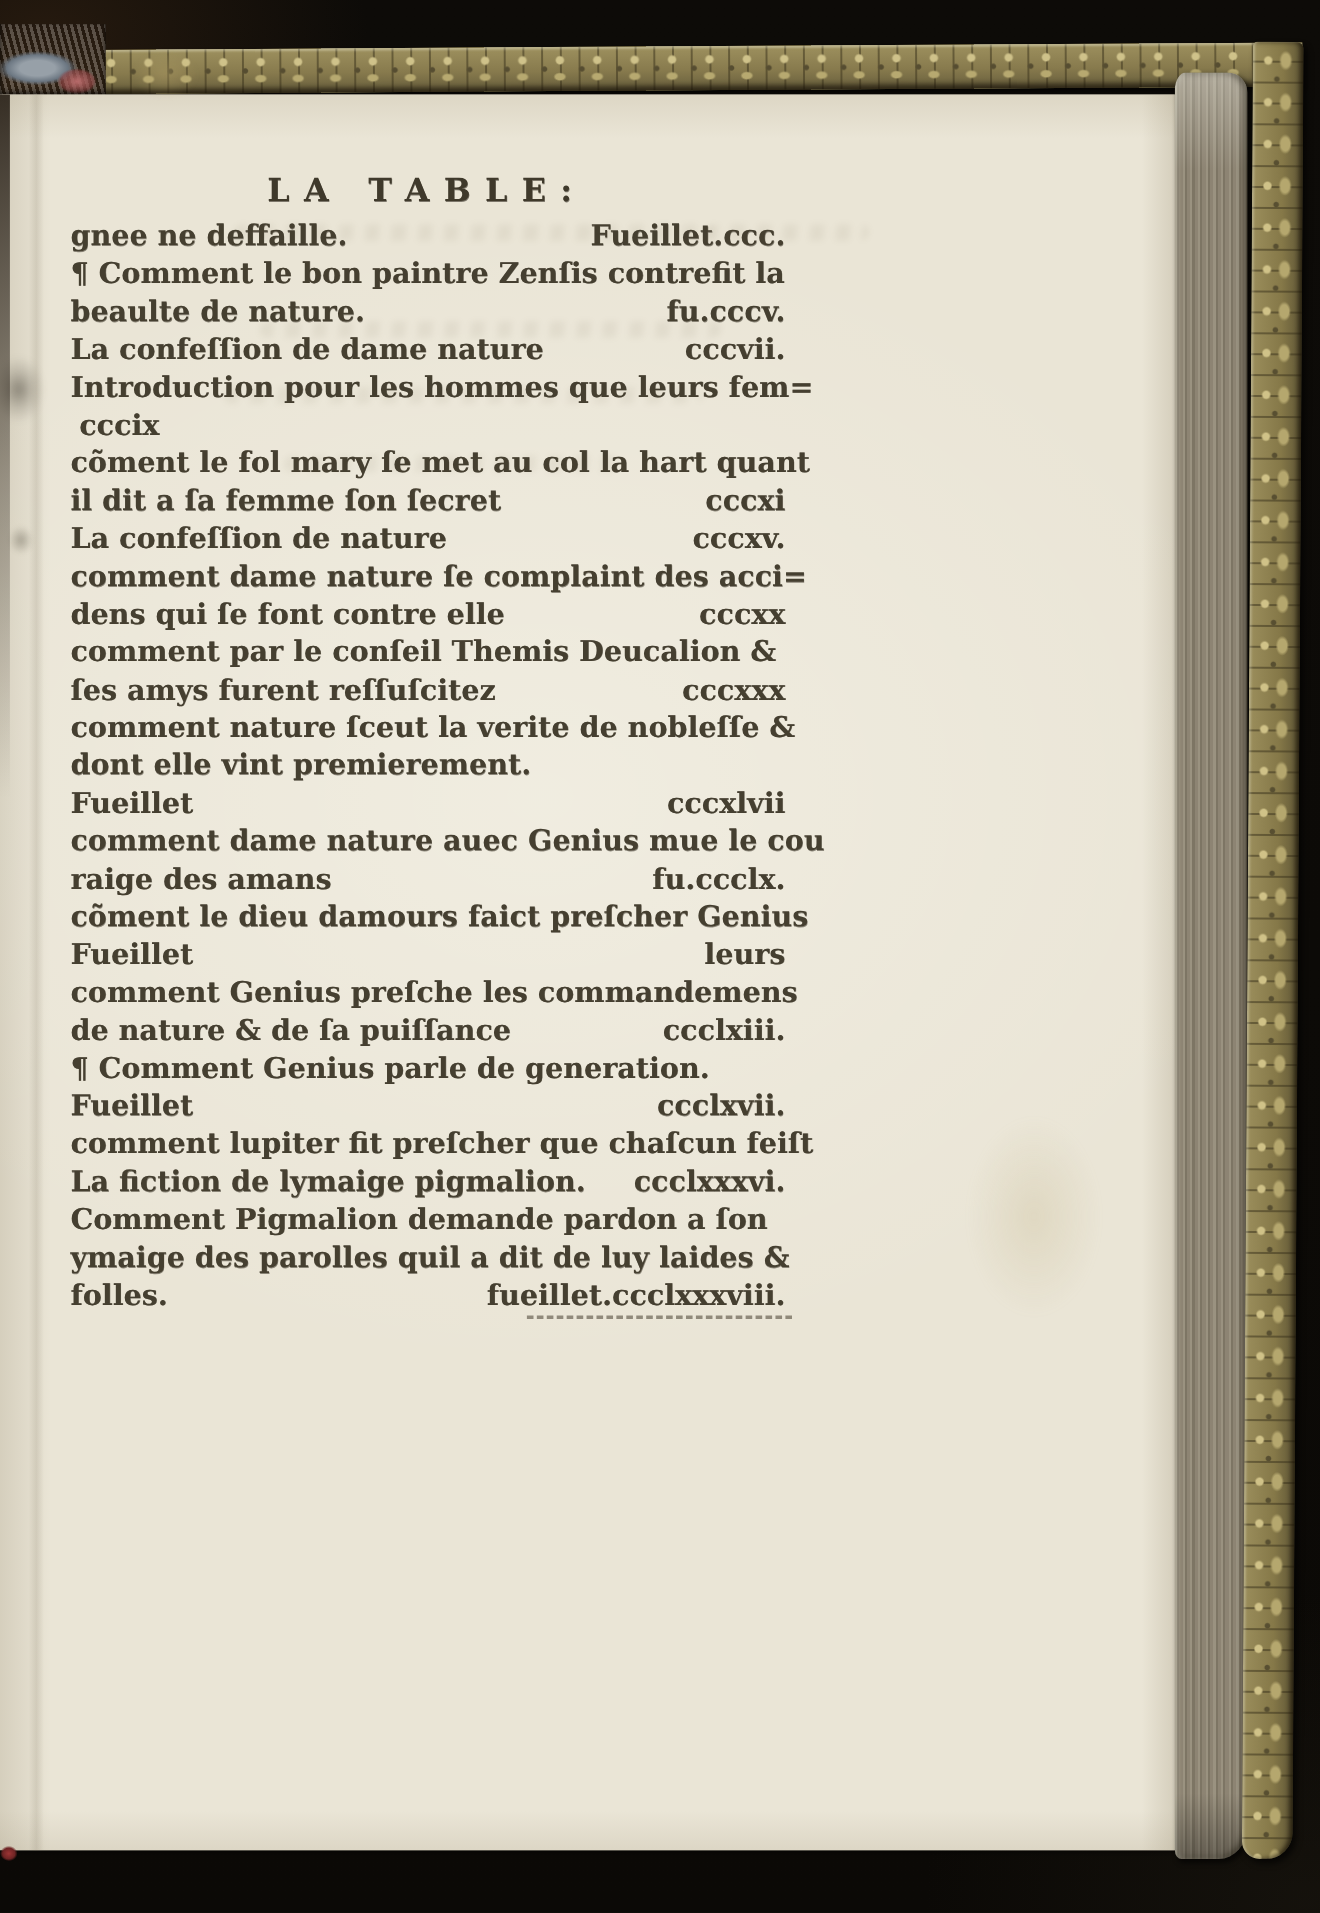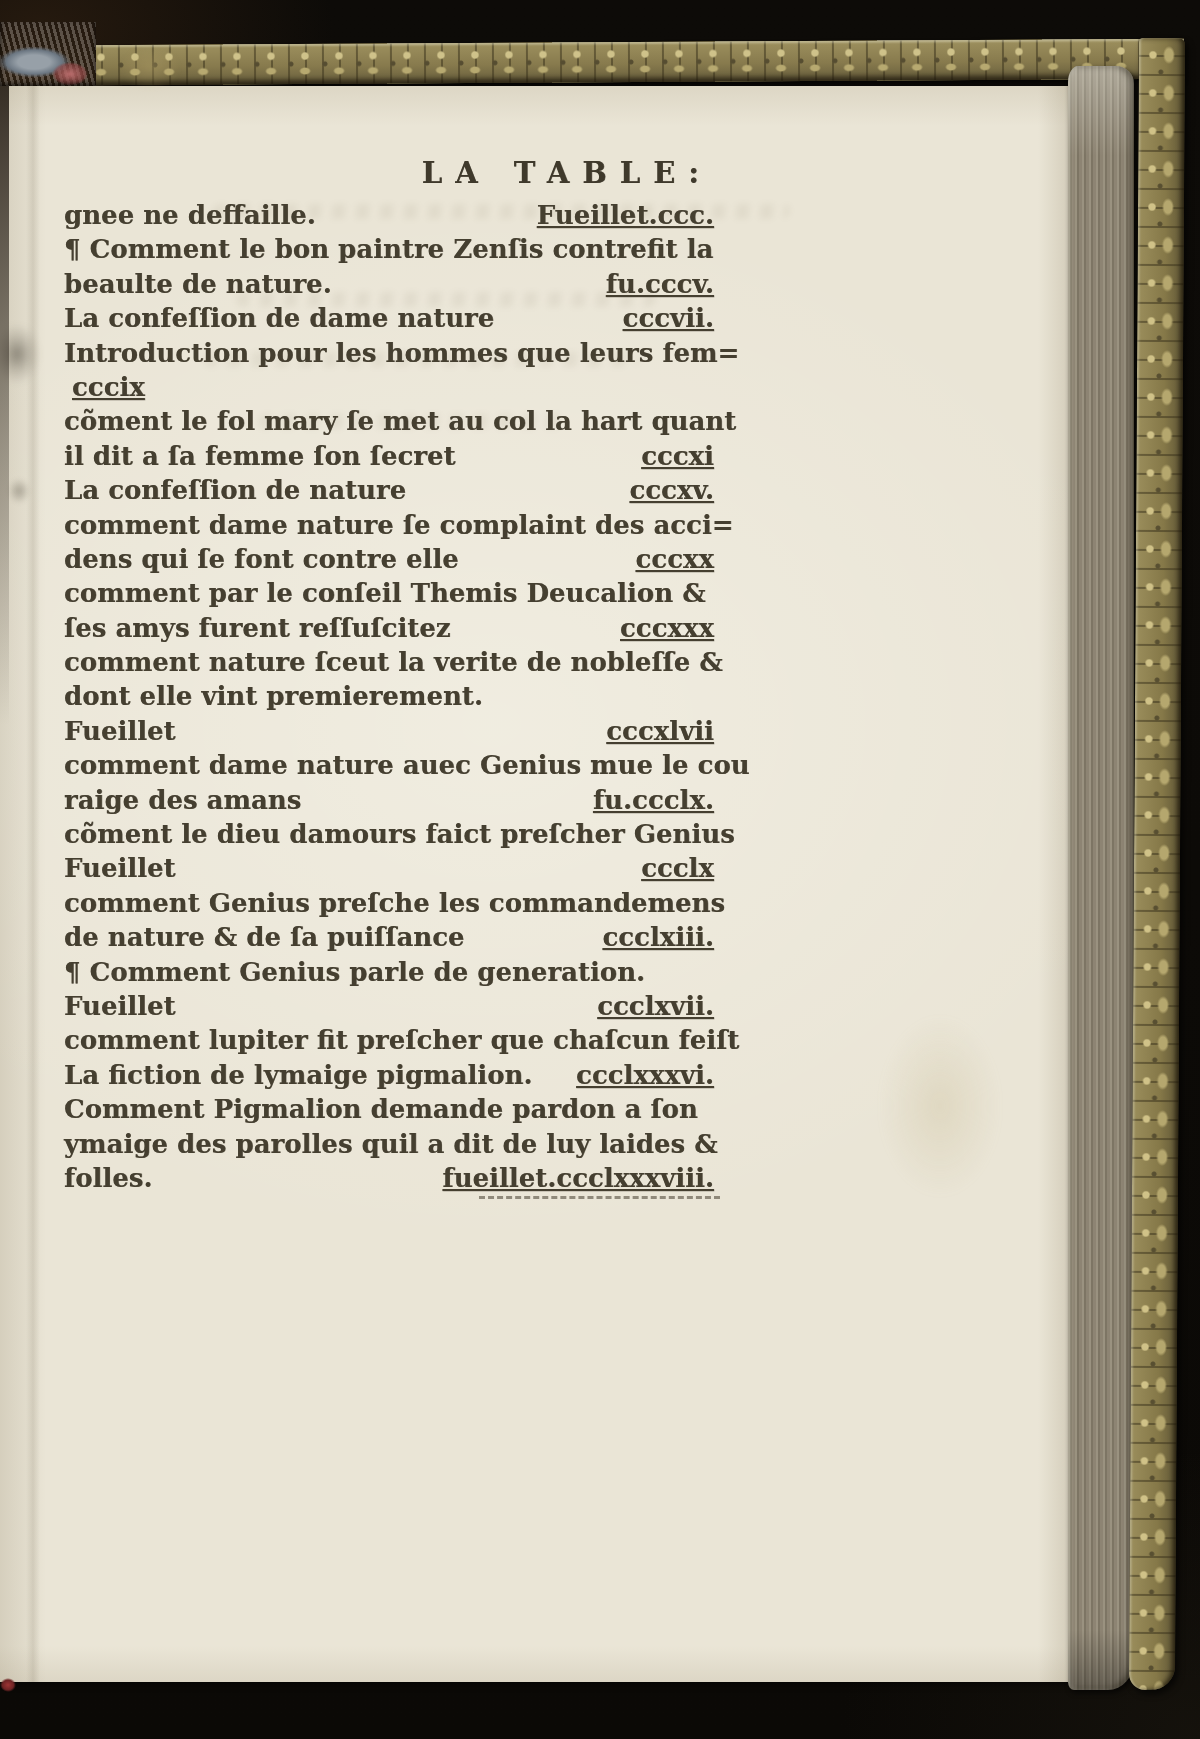--- a/index.html
+++ b/index.html
@@ -126,35 +126,35 @@
       linear-gradient(90deg, #9b8e5c 0%, #857848 60%, #5f5636 100%);
     background-size:46px 38px,46px 38px,46px 38px,46px 38px,100% 100%;
     border-radius:4px 6px 24px 16px;
     box-shadow: inset 2px 0 2px rgba(255,255,235,.3), inset -3px 0 5px rgba(15,10,2,.7), 3px 4px 6px rgba(0,0,0,.65);
     transform:rotate(0.35deg);
   }
 
   
   .page-title{
     position:absolute;left:64px;top:156px;width:648px;height:40px;
-    text-align:right;
+    text-align:center;
     font-size:29px;font-weight:bold;letter-spacing:13px;
     color:#3f392b;
     text-shadow:.4px .4px .5px rgba(35,30,20,.55);
   }
   .toc{
     position:absolute;left:64px;top:198px;width:650px;
     font-size:26px;font-weight:bold;color:#453f30;
     text-shadow:.35px .35px .45px rgba(40,34,22,.5);
   }
   .row{
     display:flex;justify-content:space-between;align-items:baseline;
     height:34.4px;line-height:34.4px;white-space:nowrap;
   }
-  .folio{padding-left:8px;text-decoration:underline;}
+  .folio{padding-left:8px;}
   .row.underline .folio{position:relative;text-align:right;}
   .row.underline .folio::after{
     content:"";position:absolute;left:16%;right:-2%;bottom:-4px;
     border-bottom:3px dashed rgba(70,62,48,.55);
   }
 </style>
 </head>
 <body>
 
 <div class="scene">
@@ -242,21 +242,21 @@
       </div>
       <div class="row">
         <span class="entry-text">raige des amans</span>
         <span class="folio">fu.ccclx.</span>
       </div>
       <div class="row">
         <span class="entry-text">cõment le dieu damours faict preſcher Genius</span>
       </div>
       <div class="row">
         <span class="entry-text">Fueillet</span>
-        <span class="folio">ccclx</span>
+        <span class="folio">leurs</span>
       </div>
       <div class="row">
         <span class="entry-text">comment Genius preſche les commandemens</span>
       </div>
       <div class="row">
         <span class="entry-text">de nature &amp; de ſa puiſſance</span>
         <span class="folio">ccclxiii.</span>
       </div>
       <div class="row">
         <span class="entry-text">¶ Comment Genius parle de generation.</span>

